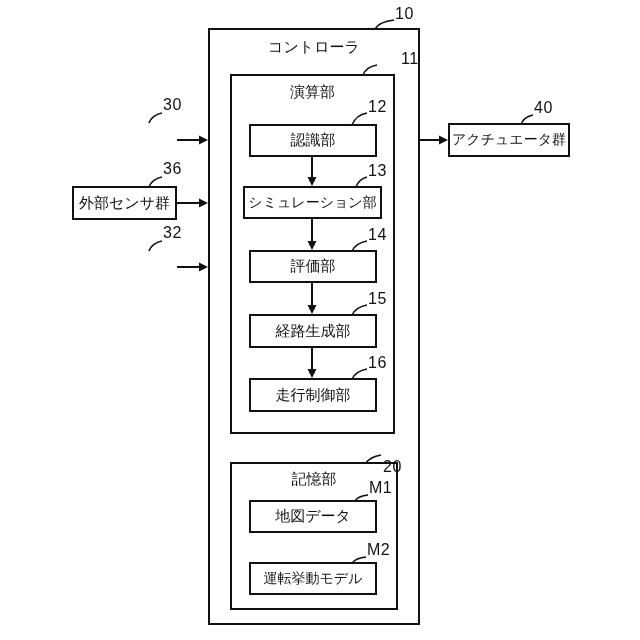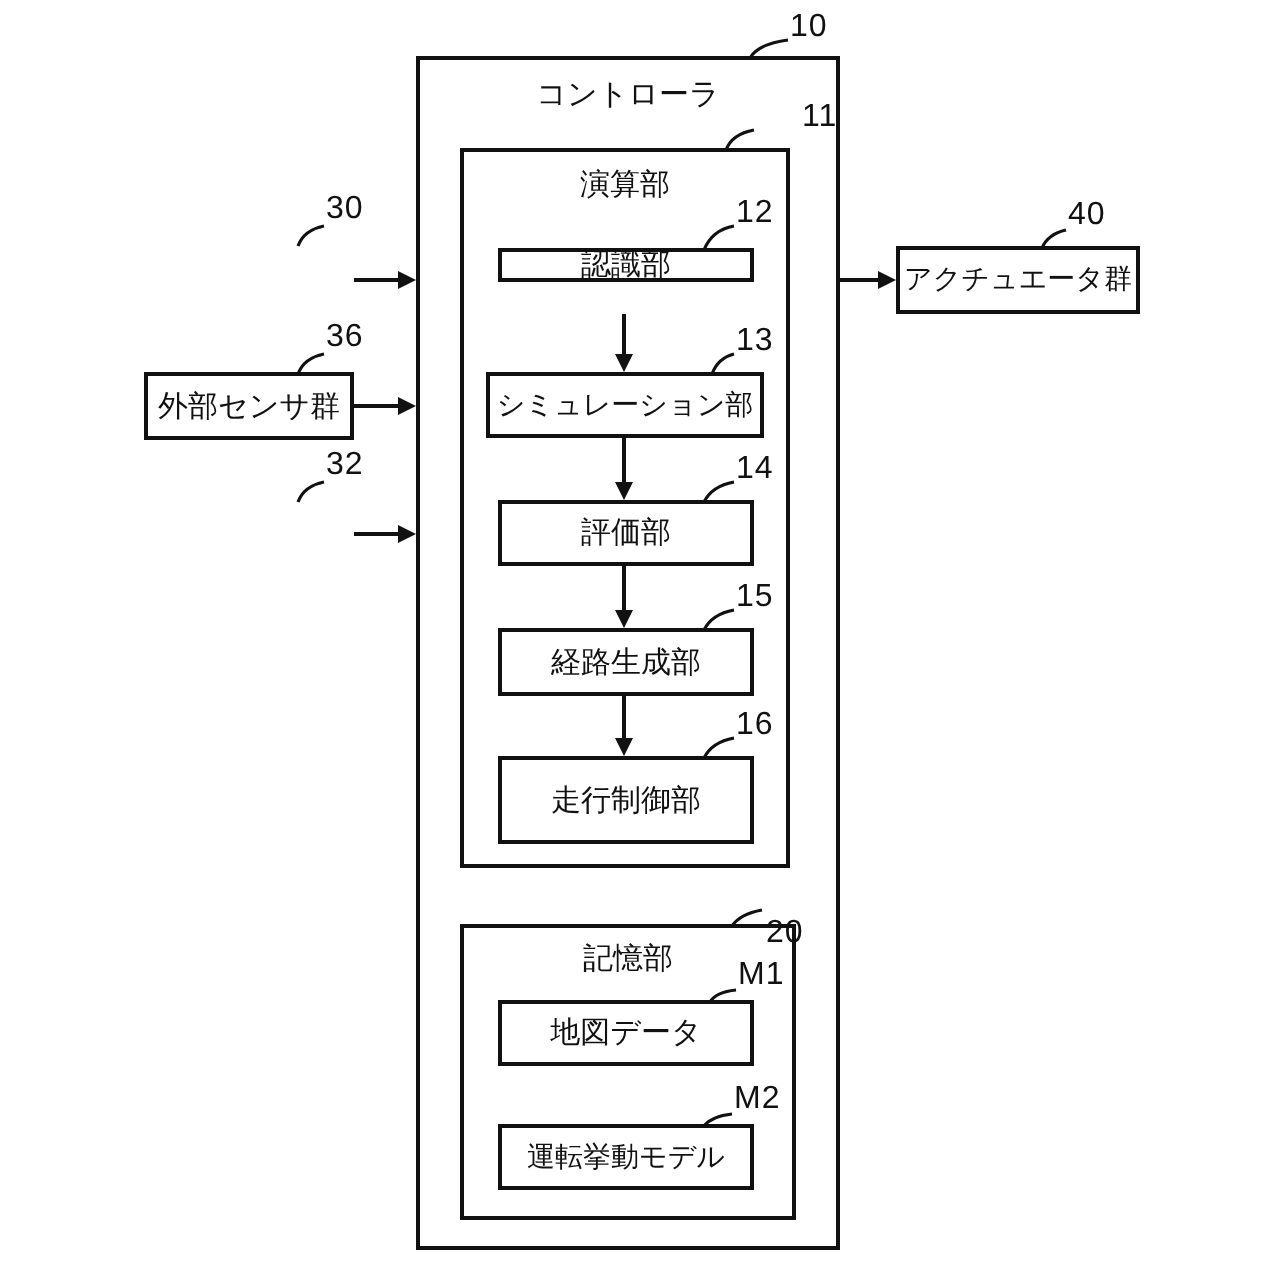--- a/index.html
+++ b/index.html
@@ -60,33 +60,33 @@
 <div class="canvas">
 
   <div class="box" style="left:208px; top:28px; width:212px; height:597px;">
     <span class="container-label" style="top:8px;">コントローラ</span>
   </div>
 
   <div class="box" style="left:230px; top:74px; width:165px; height:360px;">
     <span class="container-label" style="top:7px;">演算部</span>
   </div>
 
-  <div class="box leaf" style="left:249px; top:124px; width:128px; height:17px;">
+  <div class="box leaf" style="left:249px; top:124px; width:128px; height:33px;">
     <span>認識部</span>
   </div>
   <div class="box leaf tight" style="left:243px; top:186px; width:139px; height:33px;">
     <span>シミュレーション部</span>
   </div>
   <div class="box leaf" style="left:249px; top:250px; width:128px; height:33px;">
     <span>評価部</span>
   </div>
   <div class="box leaf" style="left:249px; top:314px; width:128px; height:34px;">
     <span>経路生成部</span>
   </div>
-  <div class="box leaf" style="left:249px; top:378px; width:128px; height:44px;">
+  <div class="box leaf" style="left:249px; top:378px; width:128px; height:34px;">
     <span>走行制御部</span>
   </div>
 
   <div class="box" style="left:230px; top:462px; width:168px; height:148px;">
     <span class="container-label" style="top:6px;">記憶部</span>
   </div>
 
   <div class="box leaf" style="left:249px; top:500px; width:128px; height:33px;">
     <span>地図データ</span>
   </div>

